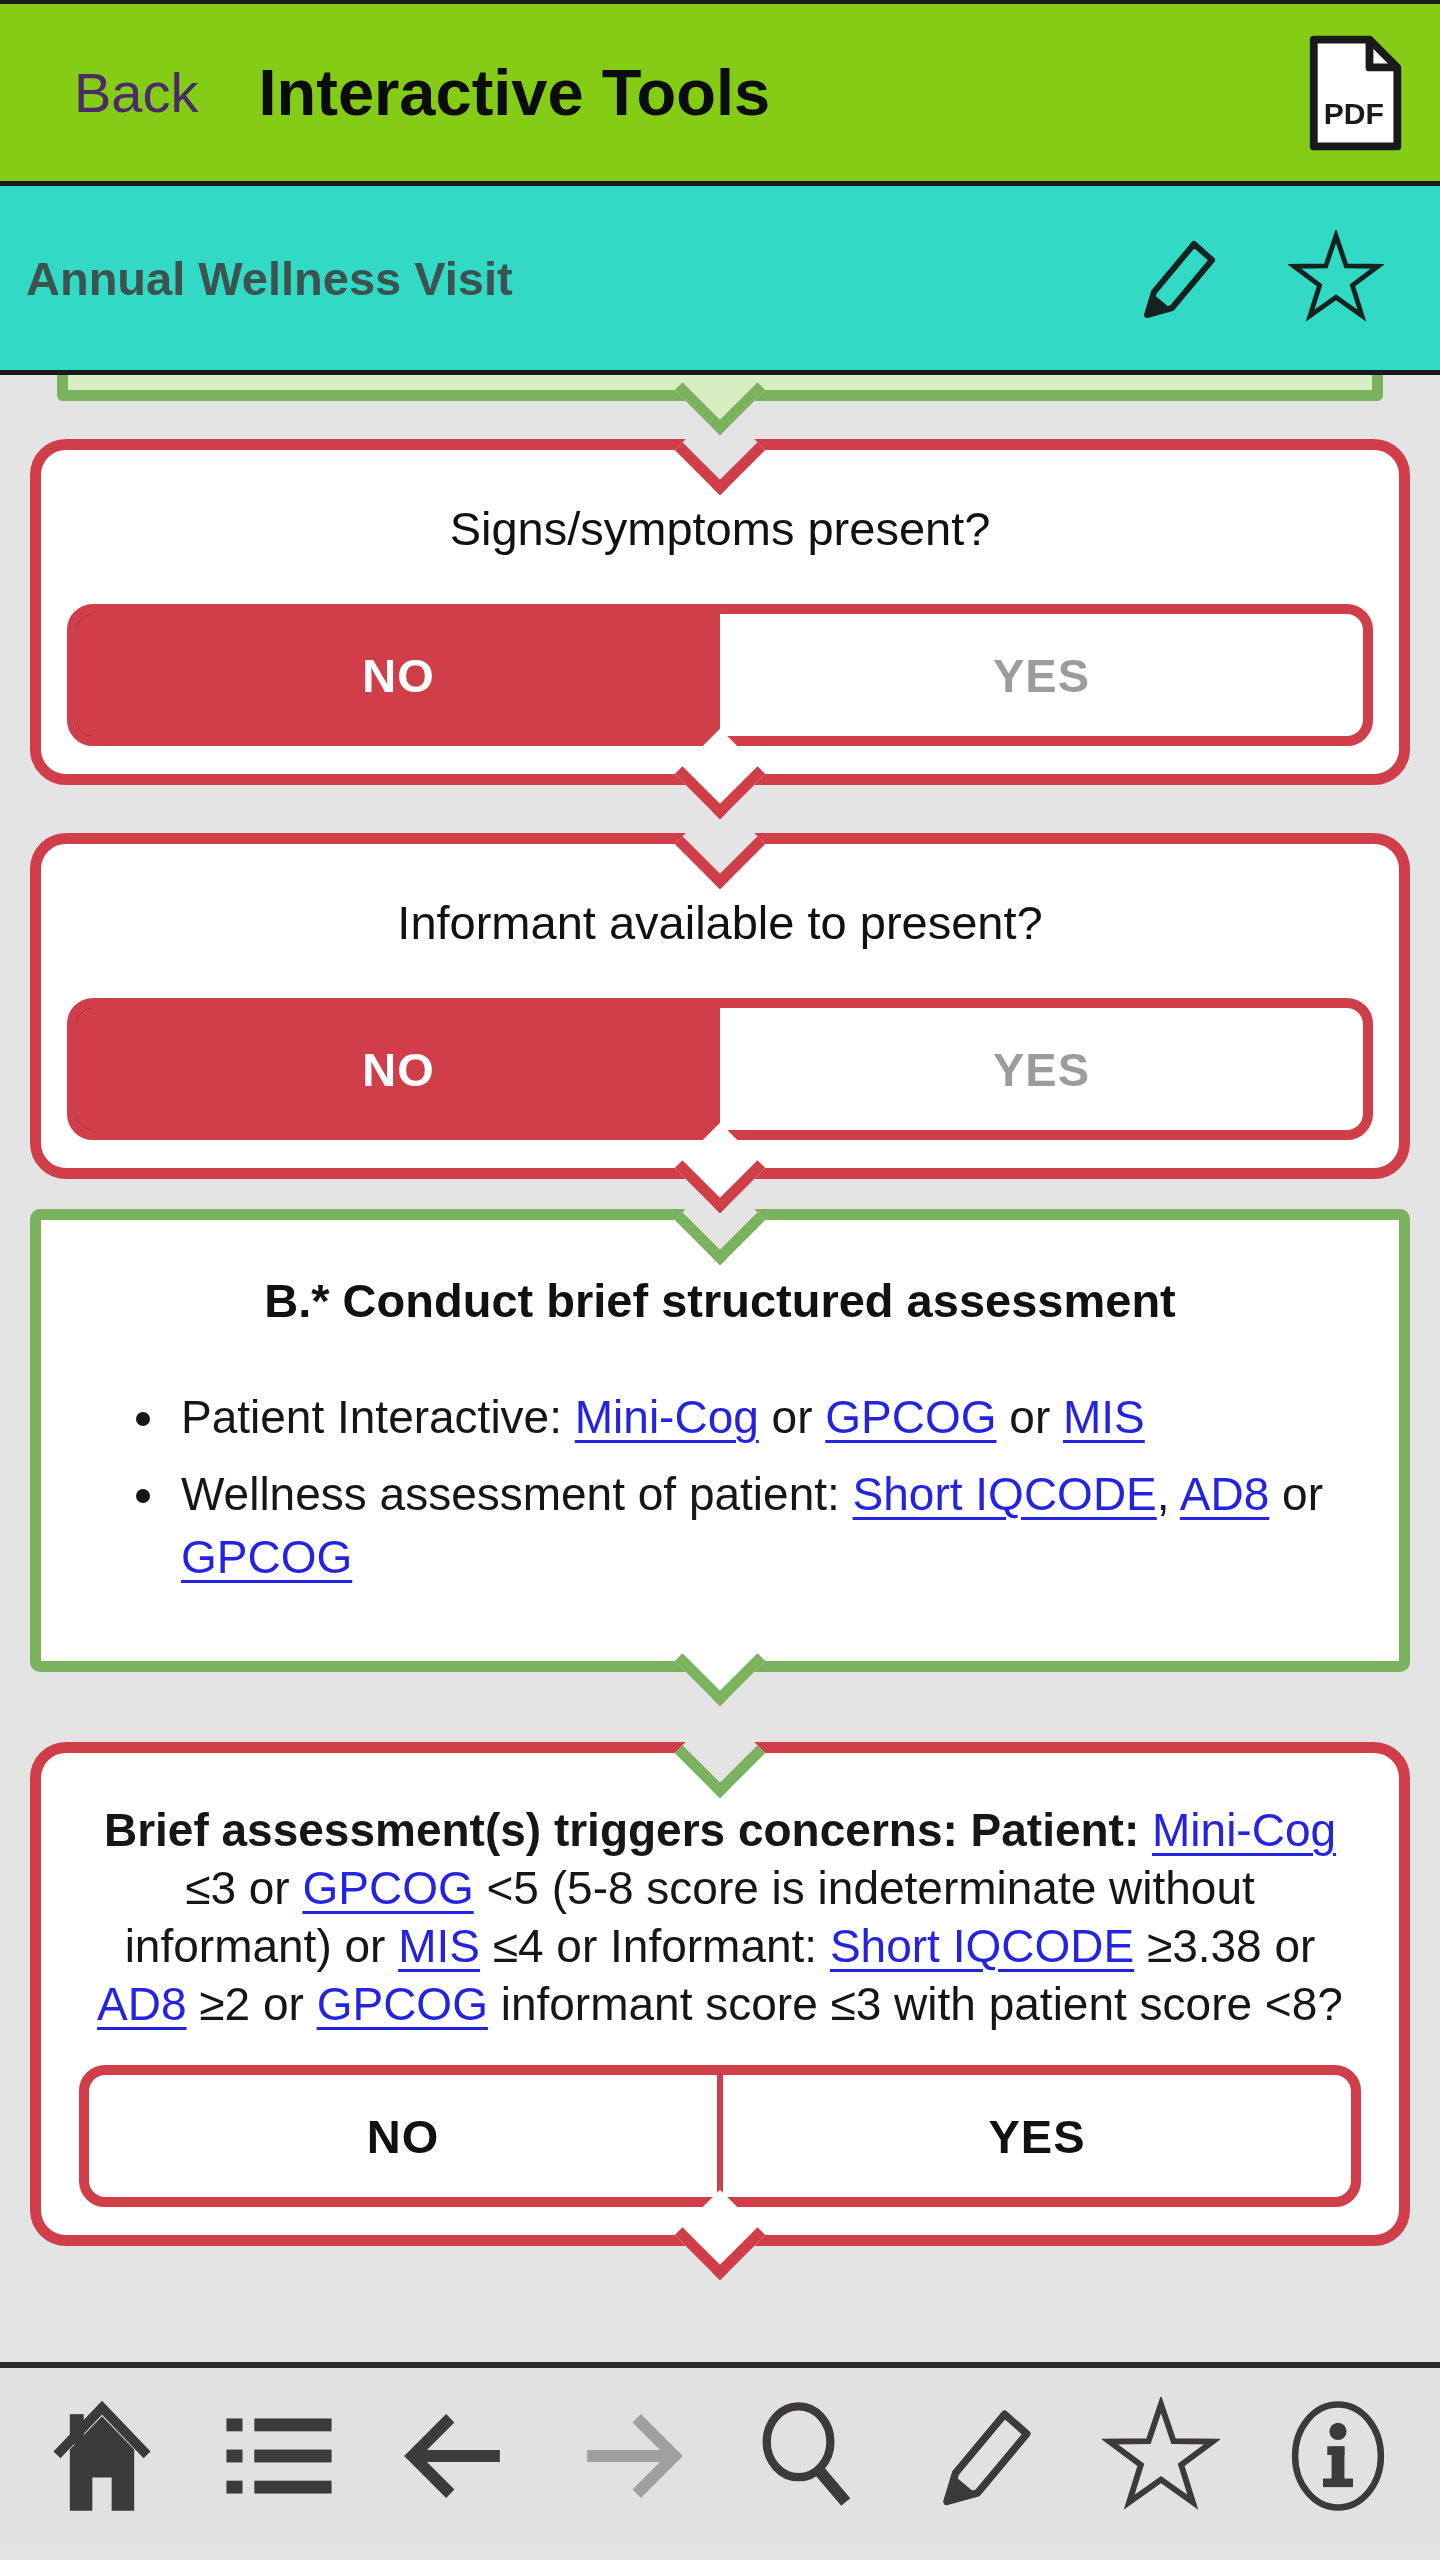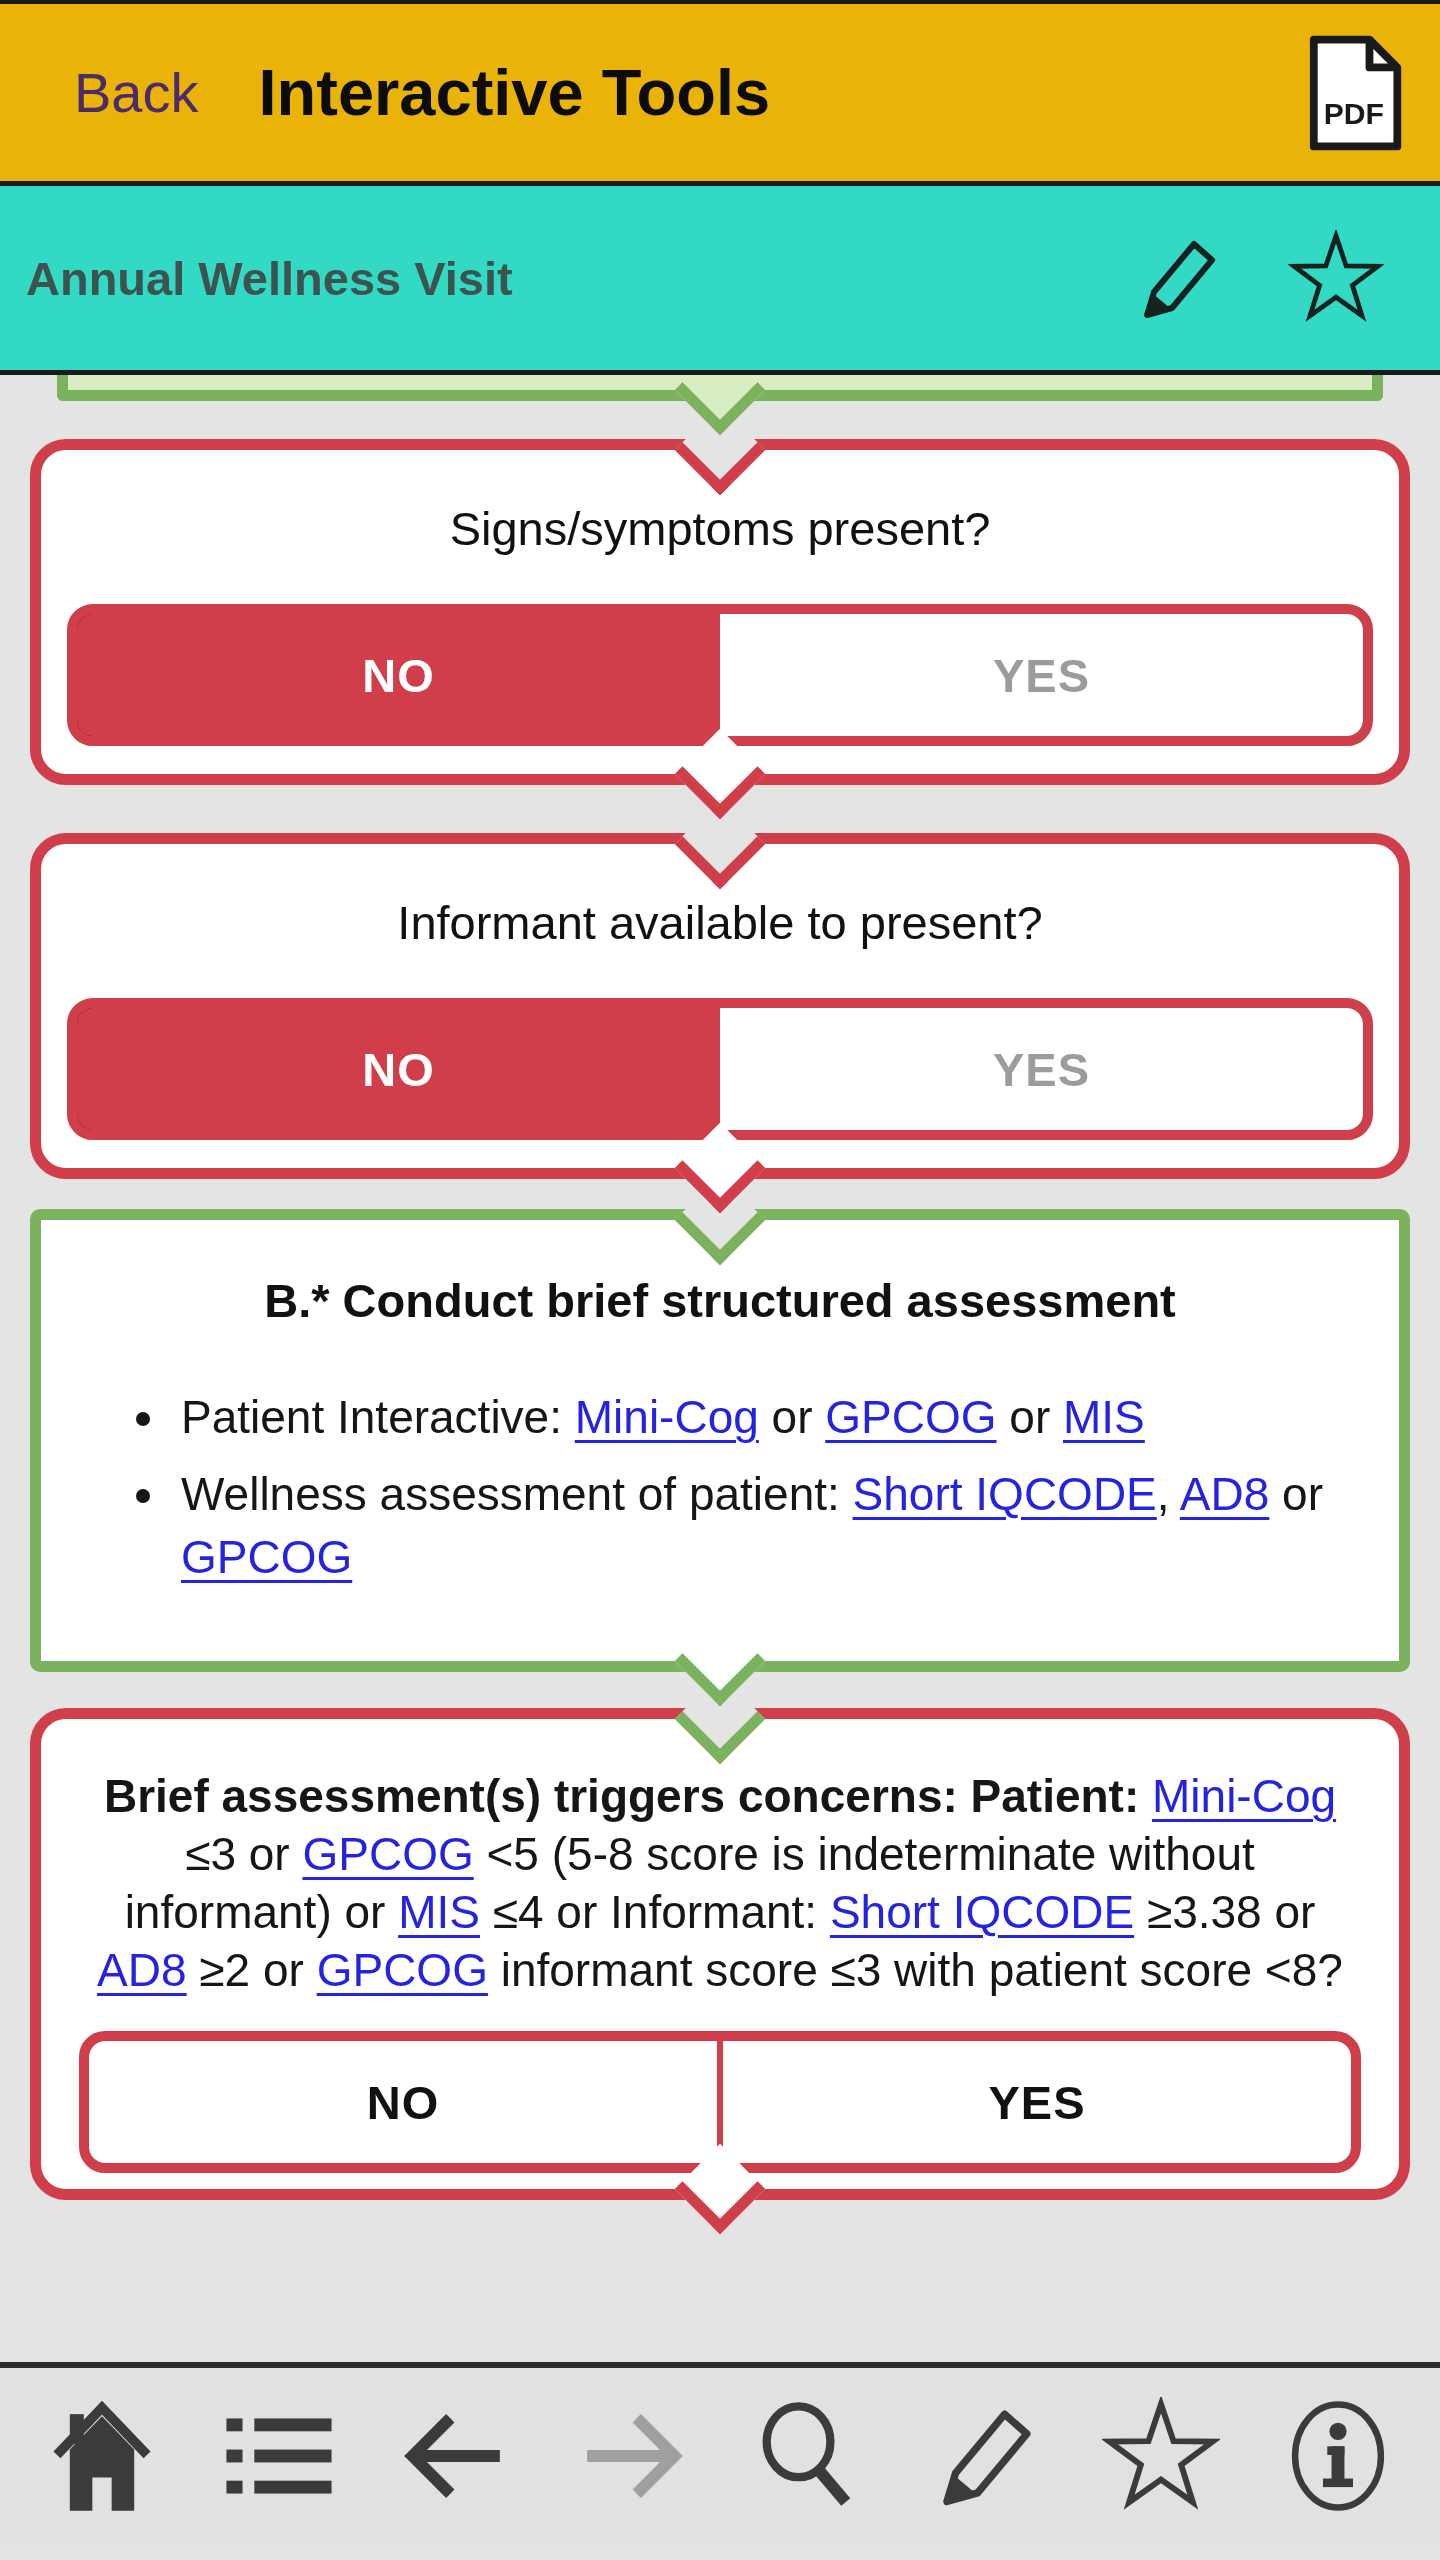--- a/index.html
+++ b/index.html
@@ -6,21 +6,21 @@
   html, body { width: 1440px; height: 2560px; overflow: hidden; }
   body {
     font-family: "Liberation Sans", "DejaVu Sans", sans-serif;
     background: #e4e4e4;
     position: relative;
   }
   .top-hairline { height: 4px; background: #1a1a1a; }
 
   
   .header {
-    height: 182px; background: #eab308;
+    height: 182px; background: #84cc16;
     border-bottom: 5px solid #1a1a1a;
     display: flex; align-items: center;
     padding: 0 36px 0 74px;
   }
   .back-btn {
     font-size: 56px; color: #4b2b68; background: none; border: none;
     font-family: inherit; cursor: pointer; padding: 0;
   }
   .header-title {
     font-size: 65px; font-weight: bold; color: #0c0c0c;
@@ -55,21 +55,21 @@
   }
   .card {
     position: relative; background: #ffffff;
     margin-left: 30px; margin-right: 30px;
   }
   .card.red   { border: 11px solid #cf3e49; border-radius: 36px; }
   .card.green { border: 11px solid #7bb25e; border-radius: 10px; }
   .card-1 { margin-top: 38px; padding: 50px 26px 28px; }
   .card-2 { margin-top: 48px; padding: 50px 26px 28px; }
   .card-3 { margin-top: 30px; padding: 52px 30px 58px; }
-  .card-4 { margin-top: 36px; padding: 48px 38px 16px; }
+  .card-4 { margin-top: 70px; padding: 48px 38px 28px; }
 
   
   .notch, .arrow {
     position: absolute; left: 50%;
     width: 64px; height: 64px; margin-left: -32px;
     transform: rotate(45deg);
   }
   .notch { top: -32px; z-index: 1; background: #e4e4e4; }
   .arrow { bottom: -32px; z-index: 2; }
   .notch.red-edge,  .arrow.red-edge  { border-right: 11px solid #cf3e49; border-bottom: 11px solid #cf3e49; }

